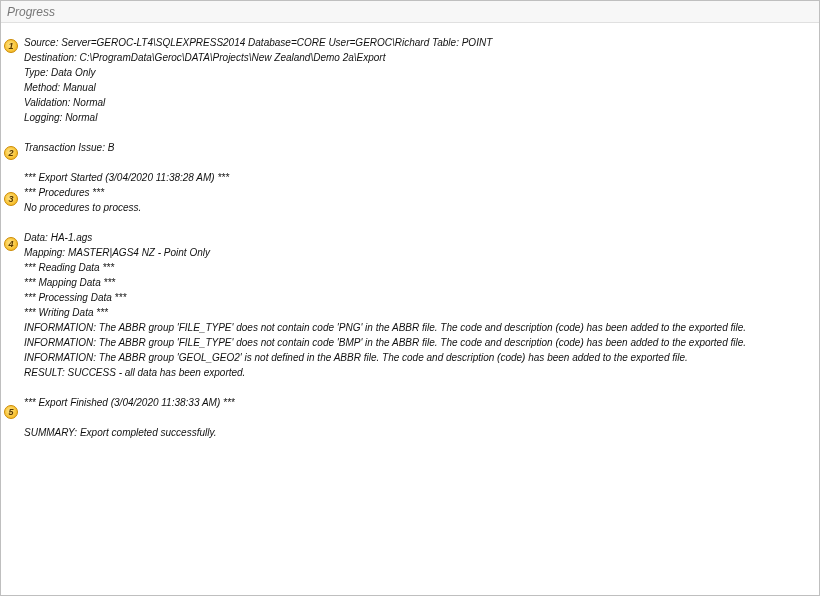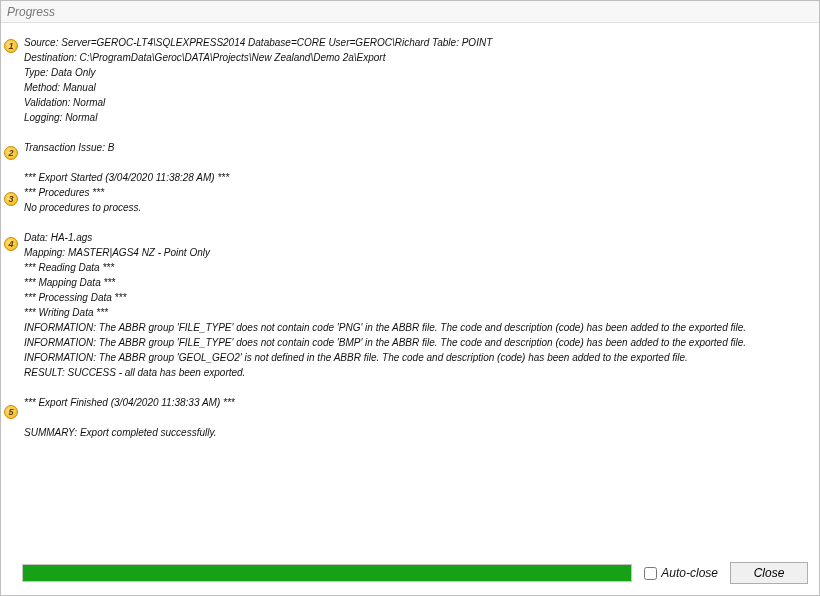--- a/index.html
+++ b/index.html
@@ -153,24 +153,14 @@
 INFORMATION: The ABBR group 'FILE_TYPE' does not contain code 'PNG' in the ABBR file. The code and description (code) has been added to the exported file.
 INFORMATION: The ABBR group 'FILE_TYPE' does not contain code 'BMP' in the ABBR file. The code and description (code) has been added to the exported file.
 INFORMATION: The ABBR group 'GEOL_GEO2' is not defined in the ABBR file. The code and description (code) has been added to the exported file.
 RESULT: SUCCESS - all data has been exported.
 
 *** Export Finished (3/04/2020 11:38:33 AM) ***
 
 SUMMARY: Export completed successfully.</div>
     </div>
 
-    <div class="footer">
-      <div class="progressbar">
-        <div class="progressfill" style="width: 100%; background: rgb(23, 161, 23);"></div>
-      </div>
-      <label class="autoclose">
-        <input type="checkbox" style="">
-        <span>Auto-close</span>
-      </label>
-      <button class="close-btn">Close</button>
-    </div>
   </div>
 </div>
 
 </body></html>

